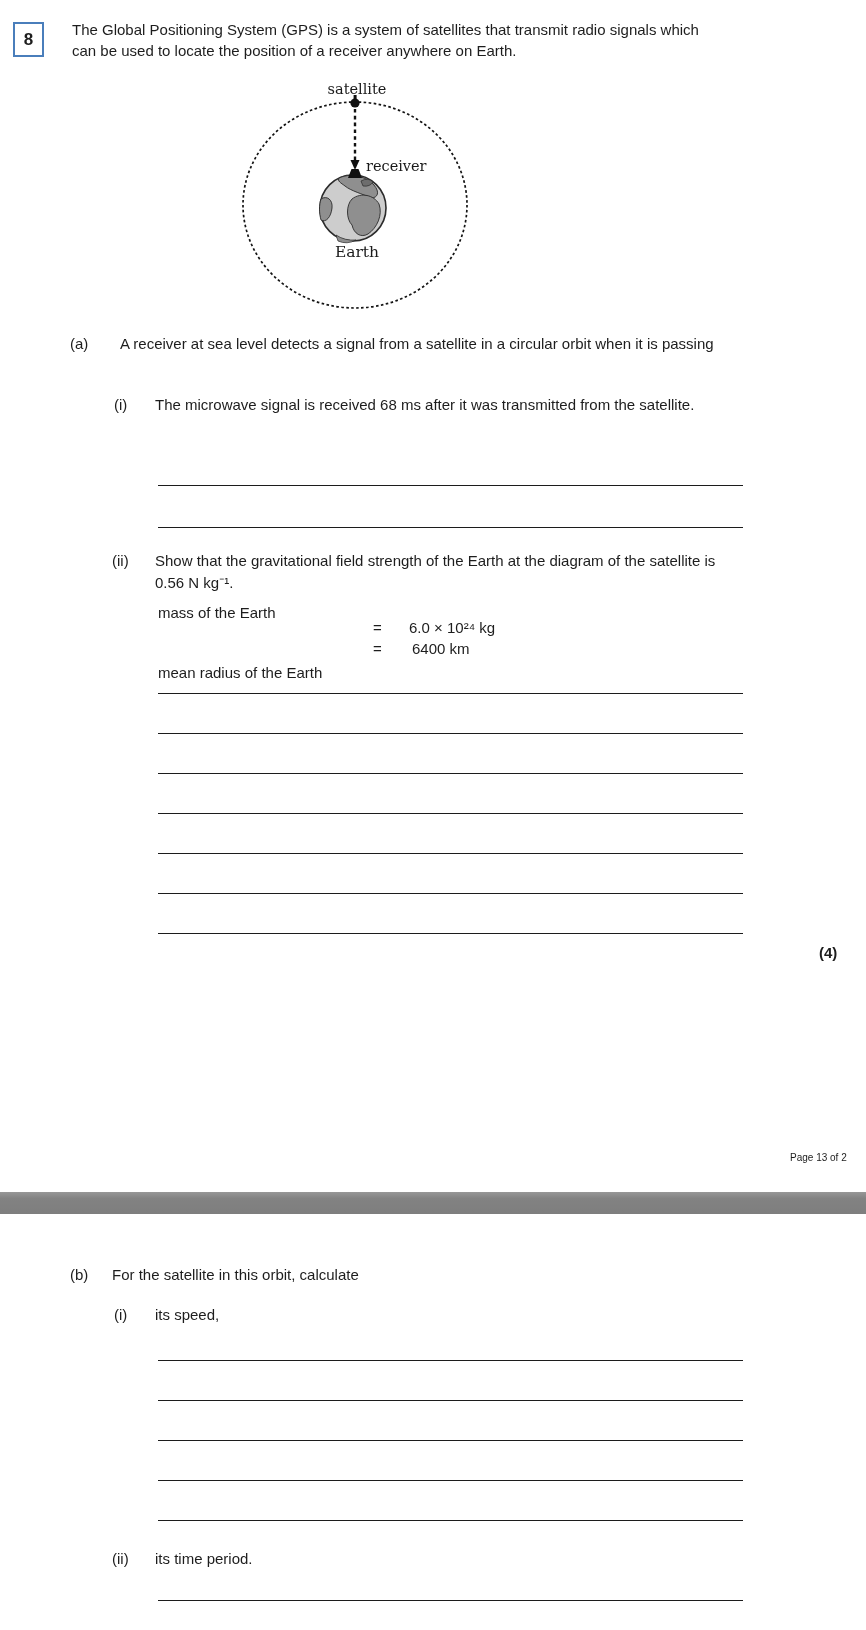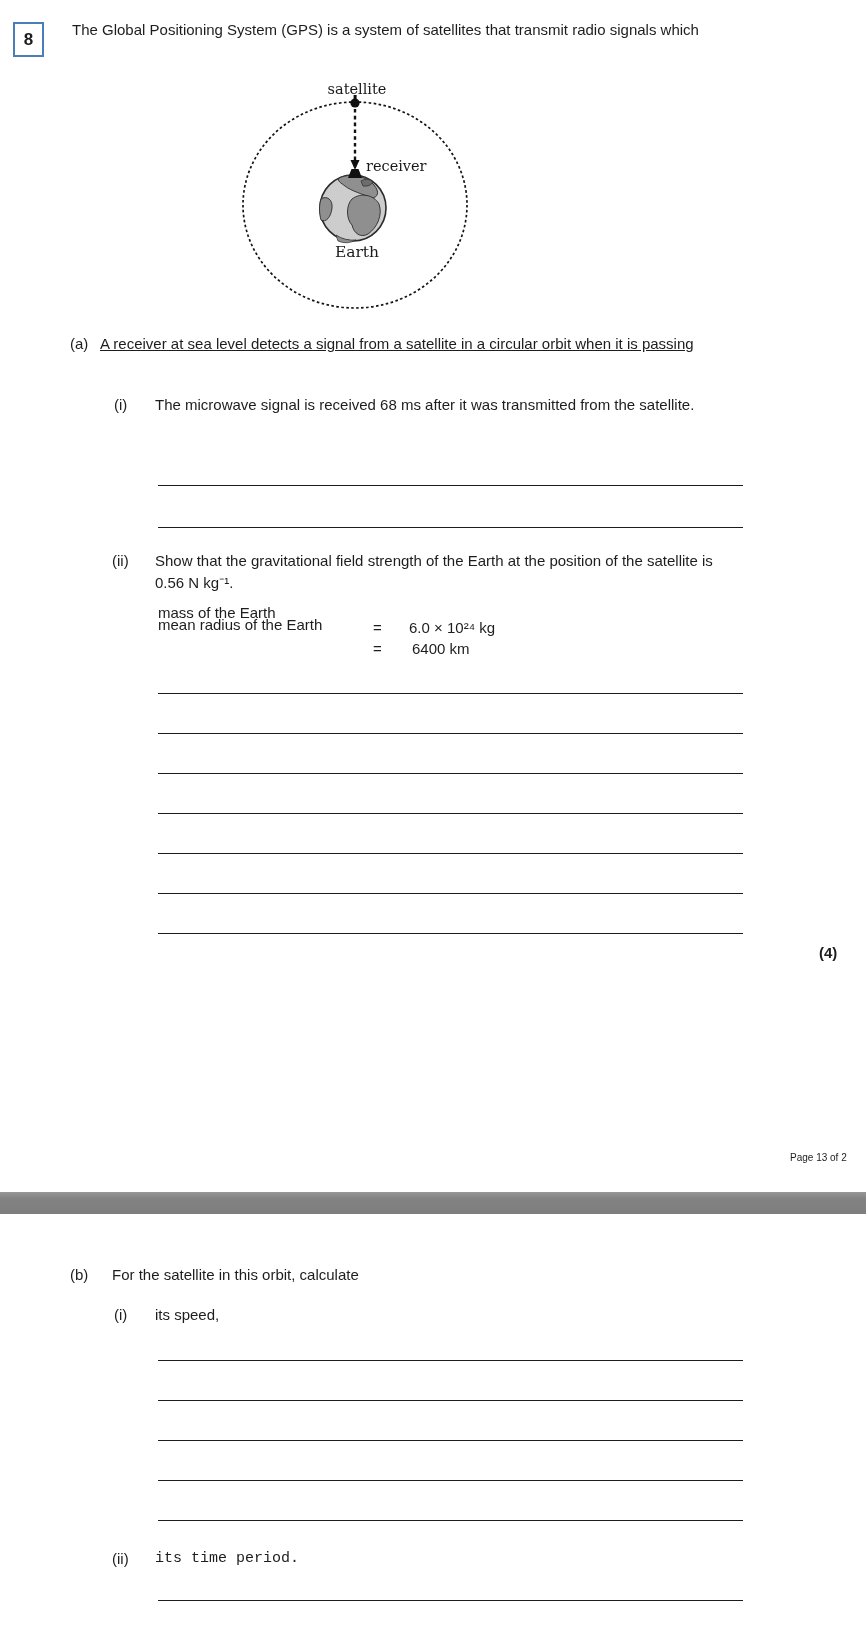--- a/index.html
+++ b/index.html
@@ -21,20 +21,21 @@
 <body>
 
 <div class="page">
 
   <div class="qbox">
     <span>8</span>
   </div>
 
   <div class="t tb" style="left:72px;top:19px;">
     <span>The Global Positioning System (GPS) is a system of satellites that transmit radio signals which</span>
+    <span>can be used to locate the position of a receiver anywhere on Earth.</span>
   </div>
 
   <svg class="diagram" width="245" height="245" viewBox="0 0 245 245">
 
     <ellipse cx="120" cy="130" rx="112" ry="103" fill="none" stroke="#141414" stroke-width="1.7" stroke-dasharray="2.6 2.4"></ellipse>
 
     <rect x="118.6" y="20" width="3" height="6" fill="#111"></rect>
     <circle cx="120" cy="28" r="4.6" fill="#111"></circle>
 
     <line x1="120" y1="34" x2="120" y2="86" stroke="#111" stroke-width="2.4" stroke-dasharray="3.6 3.2"></line>
@@ -50,41 +51,41 @@
     </g>
 
     <polygon points="113,103 127,103 123.5,94 116.5,94" fill="#111"></polygon>
 
     <text x="122" y="19" font-size="14.5" text-anchor="middle">satellite</text>
     <text x="131" y="96" font-size="14.5" text-anchor="start">receiver</text>
     <text x="122" y="182" font-size="15.5" text-anchor="middle">Earth</text>
   </svg>
 
   <span class="t" style="left:70px;top:333px;">(a)</span>
-  <div class="t tb" style="left:100px;top:333px;line-height:21.5px;text-decoration:underline;">
+  <div class="t tb" style="left:120px;top:333px;line-height:21.5px;">
     <span>A receiver at sea level detects a signal from a satellite in a circular orbit when it is passing</span>
   </div>
 
   <span class="t" style="left:114px;top:394px;">(i)</span>
   <div class="t tb" style="left:155px;top:394px;">
     <span>The microwave signal is received 68 ms after it was transmitted from the satellite.</span>
   </div>
   <div class="ln" style="top:485px;"></div>
   <div class="ln" style="top:527px;"></div>
 
   <span class="t" style="left:112px;top:550px;">(ii)</span>
   <div class="t tb" style="left:155px;top:550px;line-height:22px;">
-    <span>Show that the gravitational field strength of the Earth at the position of the satellite is</span>
+    <span>Show that the gravitational field strength of the Earth at the diagram of the satellite is</span>
     <span>0.56 N kg⁻¹.</span>
   </div>
 
   <span class="t" style="left:158px;top:602px;">mass of the Earth</span>
   <span class="t" style="left:373px;top:617px;">=</span>
   <span class="t" style="left:409px;top:617px;">6.0 × 10²⁴ kg</span>
-  <span class="t" style="left:158px;top:614px;">mean radius of the Earth</span>
+  <span class="t" style="left:158px;top:662px;">mean radius of the Earth</span>
   <span class="t" style="left:373px;top:638px;">=</span>
   <span class="t" style="left:412px;top:638px;">6400 km</span>
 
   <div class="ln" style="top:693px;"></div>
   <div class="ln" style="top:733px;"></div>
   <div class="ln" style="top:773px;"></div>
   <div class="ln" style="top:813px;"></div>
   <div class="ln" style="top:853px;"></div>
   <div class="ln" style="top:893px;"></div>
   <div class="ln" style="top:933px;"></div>
@@ -100,17 +101,17 @@
   <span class="t" style="left:114px;top:1304px;">(i)</span>
   <span class="t" style="left:155px;top:1304px;">its speed,</span>
 
   <div class="ln" style="top:1360px;"></div>
   <div class="ln" style="top:1400px;"></div>
   <div class="ln" style="top:1440px;"></div>
   <div class="ln" style="top:1480px;"></div>
   <div class="ln" style="top:1520px;"></div>
 
   <span class="t" style="left:112px;top:1548px;">(ii)</span>
-  <span class="t" style="left:155px;top:1548px;font-family:Liberation Mono, monospace;">its time period.</span>
+  <span class="t" style="left:155px;top:1548px;">its time period.</span>
 
   <div class="ln" style="top:1600px;"></div>
 
 </div>
 
 </body></html>

